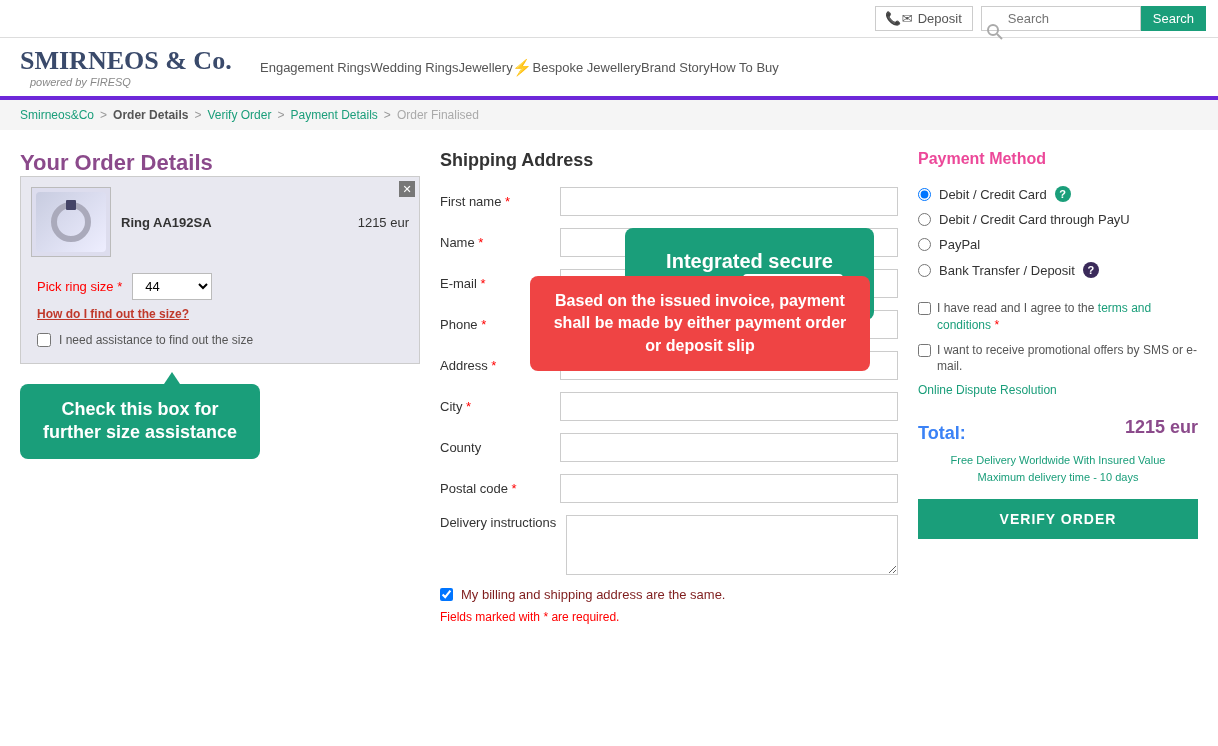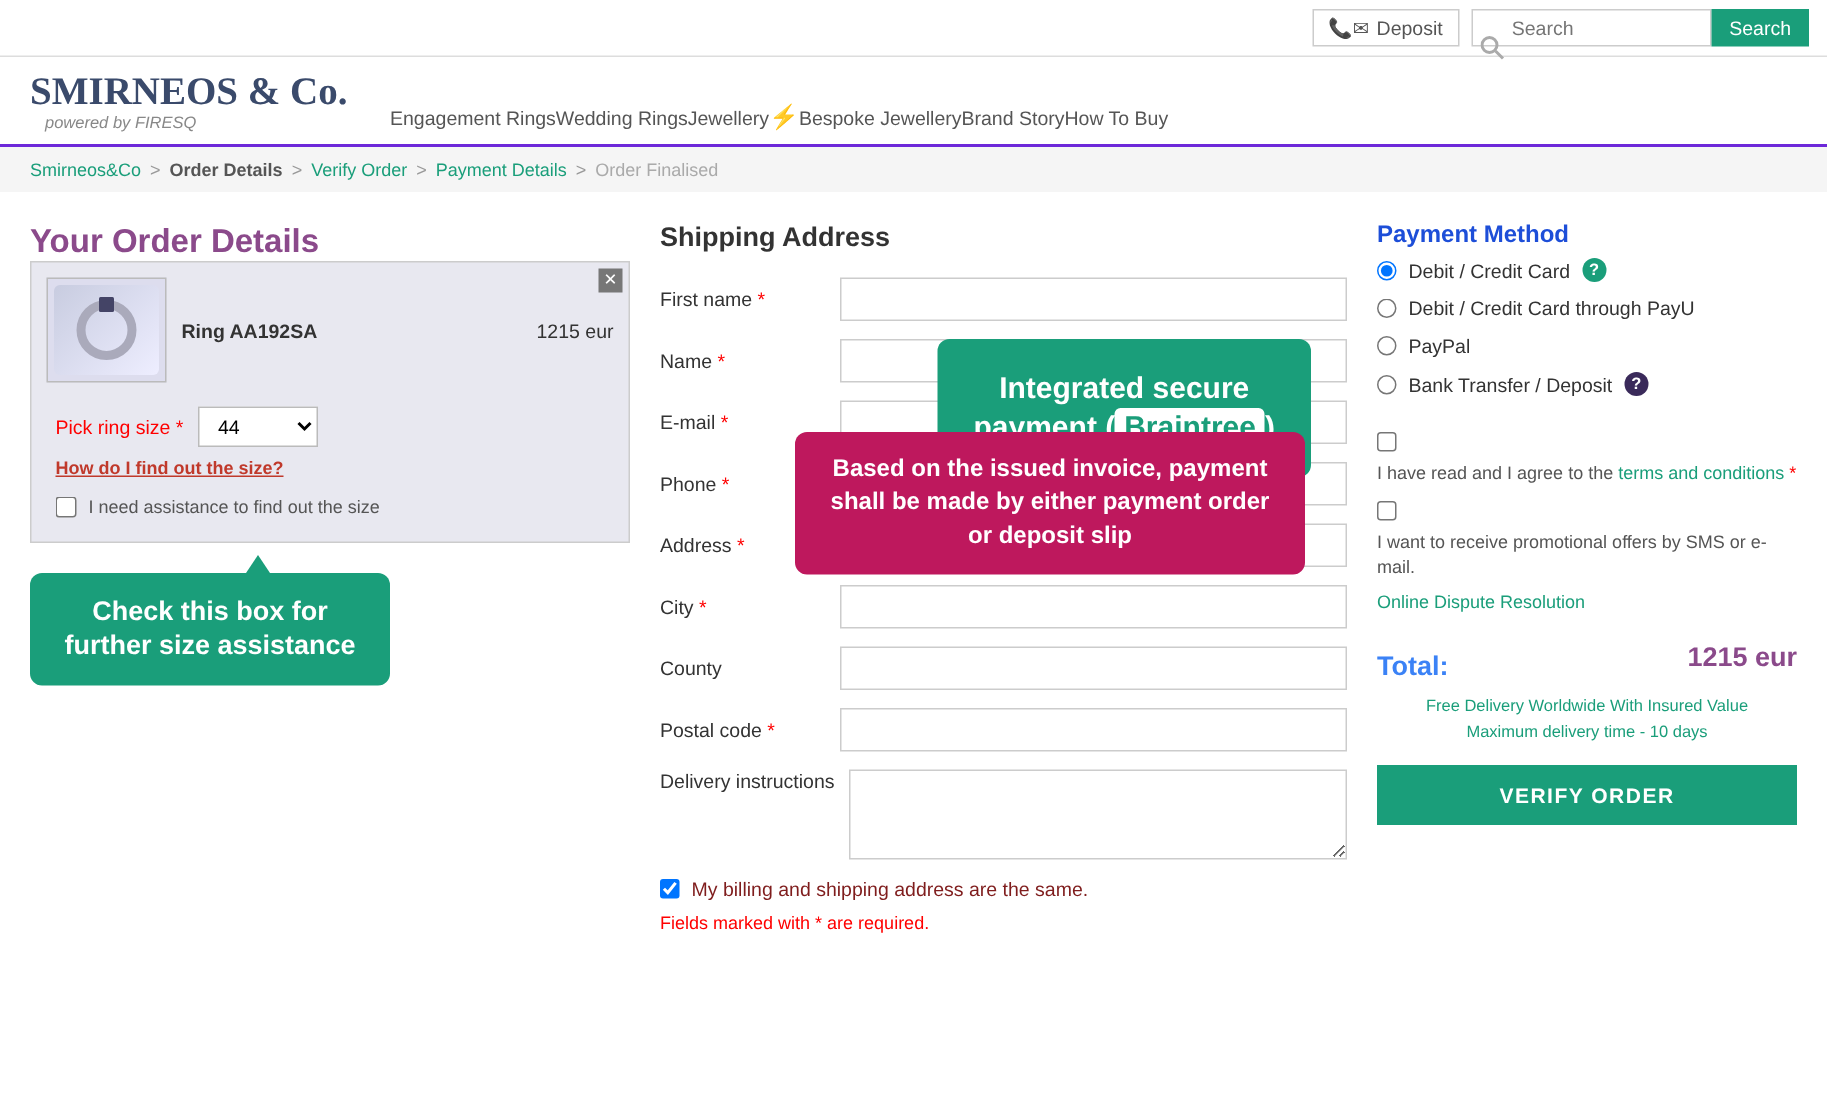--- a/index.html
+++ b/index.html
@@ -26,24 +26,24 @@
     .search-input {
       border: 1px solid #ccc; padding: 4px 8px; width: 160px; font-size: 13px;
     }
     .search-btn {
       background: #1a9e7a; color: #fff; border: none;
       padding: 5px 12px; font-size: 13px; cursor: pointer;
     }
 
     
     .main-header {
-      display: flex; align-items: flex-end;
+      display: flex; align-items: center;
       padding: 8px 20px;
       background: #fff;
-      border-bottom: 2px solid #6d28d9;
+      border-bottom: 4px solid #6d28d9;
     }
     .logo-area { flex: 0 0 240px; }
     .nav-links { display: flex; align-items: center; }
     .nav-link {
       color: #555; text-decoration: none; font-size: 13px; cursor: pointer;
       white-space: nowrap;
     }
     .nav-icon { color: #1a9e7a; font-size: 16px; }
 
     
@@ -153,61 +153,61 @@
       flex: 1; border: 1px solid #ccc; padding: 6px 8px;
       font-size: 13px; background: #fff;
     }
     .form-textarea {
       flex: 1; border: 1px solid #ccc; padding: 6px 8px;
       font-size: 13px; background: #fff; height: 60px; resize: vertical;
     }
 
     
     .tooltip-dark {
-      background: #be185d; color: #fff;
+      background: #ef4444; color: #fff;
       padding: 14px 18px; border-radius: 8px;
       font-size: 16px; font-weight: bold;
       line-height: 1.4; text-align: center;
       max-width: 340px;
       position: absolute;
-      top: 160px; left: 530px;
+      top: 146px; left: 530px;
       z-index: 10;
     }
 
     .billing-row { display: flex; align-items: center; gap: 8px; margin-top: 10px; }
     .billing-check { cursor: pointer; }
     .billing-label { font-size: 13px; color: #7f1d1d; }
 
     .required-note { font-size: 12px; color: #c0392b; margin-top: 8px; }
     .required-note span { color: red; }
 
     
     .right-panel { flex: 0 0 280px; }
-    .payment-method-title { font-size: 16px; color: #1d4ed8; font-weight: bold; margin-bottom: 6px; }
+    .payment-method-title { font-size: 16px; color: #ec4899; font-weight: bold; margin-bottom: 18px; }
 
     .payment-option {
       display: flex; align-items: center; gap: 8px;
       margin-bottom: 10px;
     }
     .payment-radio { cursor: pointer; }
     .payment-label { font-size: 13px; color: #333; }
     .payment-info {
       background: #1a9e7a; color: #fff;
       border-radius: 50%; width: 16px; height: 16px;
       font-size: 11px; text-align: center; line-height: 16px;
       cursor: pointer; font-weight: bold;
     }
     .payment-info-dark {
       background: #3a2a5a; color: #fff;
       border-radius: 50%; width: 16px; height: 16px;
       font-size: 11px; text-align: center; line-height: 16px;
       cursor: pointer; font-weight: bold;
     }
 
-    .tc-row { display: flex; align-items: flex-start; gap: 6px; margin-bottom: 8px; flex-direction: column; }
+    .tc-row { display: flex; align-items: flex-start; gap: 6px; margin-bottom: 8px; }
     .tc-check { cursor: pointer; margin-top: 2px; }
     .tc-label { font-size: 12px; color: #555; line-height: 1.4; }
     .tc-link { color: #1a9e7a; text-decoration: none; }
 
     .dispute-link { color: #1a9e7a; text-decoration: none; font-size: 12px; display: block; margin-bottom: 14px; }
 
     .total-row {
       display: flex; justify-content: space-between; align-items: center;
       margin-bottom: 8px;
     }

